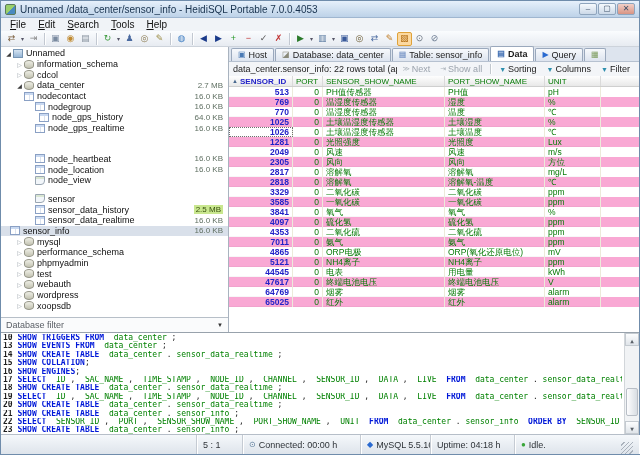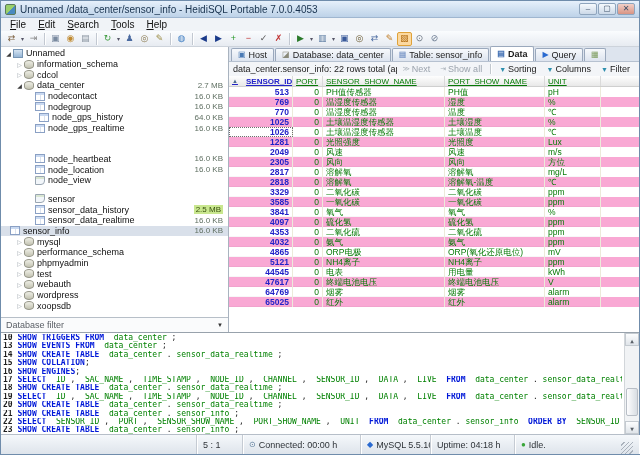--- a/index.html
+++ b/index.html
@@ -52,21 +52,21 @@
   .grid-toolbar { height:14px; flex:0 0 auto; display:flex; align-items:center; padding:0 4px; font-size:9px; background:#f3f5f8; color:#222; }
   .summary { flex:1; white-space:nowrap; overflow:hidden; }
   .gt-btn { display:flex; align-items:center; gap:2px; padding:0 5px; }
   .gt-btn.disabled { color:#9aa2ac; }
   .gt-ic { font-size:7px; color:#2e8fae; }
   .gt-btn.disabled .gt-ic { color:#aab2ba; }
   .gt-sep { width:1px; height:10px; background:#c2c8ce; box-shadow:1px 0 0 #fff; margin:0 3px; }
 
   .grid { flex:1; min-height:0; overflow:hidden; background:#fff; }
   .grid-header { display:flex; height:11px; background:linear-gradient(#fefefe,#e8e8e8); border-bottom:1px solid #cfcfcf; font-size:8px; color:#333; }
-  .gh-cell { display:flex; align-items:center; gap:8px; padding:0 3px; border-right:1px solid #dadada; overflow:hidden; white-space:nowrap;text-decoration:underline; }
+  .gh-cell { display:flex; align-items:center; gap:2px; padding:0 3px; border-right:1px solid #dadada; overflow:hidden; white-space:nowrap; }
   .sort-arrow { font-size:6px; color:#49698f; }
   .grid-row { display:flex; height:10px; font-size:8.5px; line-height:10px; }
   .grid-row.alt { background:#f9a8d4; }
   .gc { padding:0 3px; border-right:1px solid #eceada; white-space:nowrap; overflow:hidden; box-shadow:inset 0 -1px rgba(0,0,0,0.03); }
   .c0 { width:64px; text-align:right; color:#2222c8; font-weight:bold; }
   .c1 { width:30px; text-align:right; color:#067a06; }
   .c2 { width:122px; color:#067a06; }
   .c3 { width:100px; color:#067a06; }
   .c4 { width:56px; color:#067a06; }
   .focus-cell { outline:1px dotted #6f6f6f; outline-offset:-1px; }
@@ -167,21 +167,21 @@
             <span class="tw-arrow closed">▷</span>
             <span class="ti ti-db"></span>
             <span class="tree-label">cdcol</span>
           </div>
           <div class="tree-row" style="padding-left: 14px;">
             <span class="tw-arrow">◢</span>
             <span class="ti ti-db"></span>
             <span class="tree-label">data_center</span>
             <span class="tree-size">2.7 MB</span>
           </div>
-          <div class="tree-row" style="padding-left: 25px; text-align: right;">
+          <div class="tree-row" style="padding-left: 14px; text-align: right;">
             <span class="tw-arrow"></span>
             <span class="ti ti-table"></span>
             <span class="tree-label">nodecontact</span>
             <span class="tree-size">16.0 KB</span>
           </div>
           <div class="tree-row" style="padding-left: 25px;">
             <span class="tw-arrow"></span>
             <span class="ti ti-table"></span>
             <span class="tree-label">nodegroup</span>
             <span class="tree-size">16.0 KB</span>
@@ -453,21 +453,21 @@
               <div class="gc c4">ppm</div>
             </div>
             <div class="grid-row">
               <div class="gc c0">4353</div>
               <div class="gc c1">0</div>
               <div class="gc c2">二氧化硫</div>
               <div class="gc c3">二氧化硫</div>
               <div class="gc c4">ppm</div>
             </div>
             <div class="grid-row alt">
-              <div class="gc c0">4032</div>
+              <div class="gc c0">7011</div>
               <div class="gc c1">0</div>
               <div class="gc c2">氨气</div>
               <div class="gc c3">氨气</div>
               <div class="gc c4">ppm</div>
             </div>
             <div class="grid-row">
               <div class="gc c0">4865</div>
               <div class="gc c1">0</div>
               <div class="gc c2">ORP电极</div>
               <div class="gc c3">ORP(氧化还原电位)</div>

